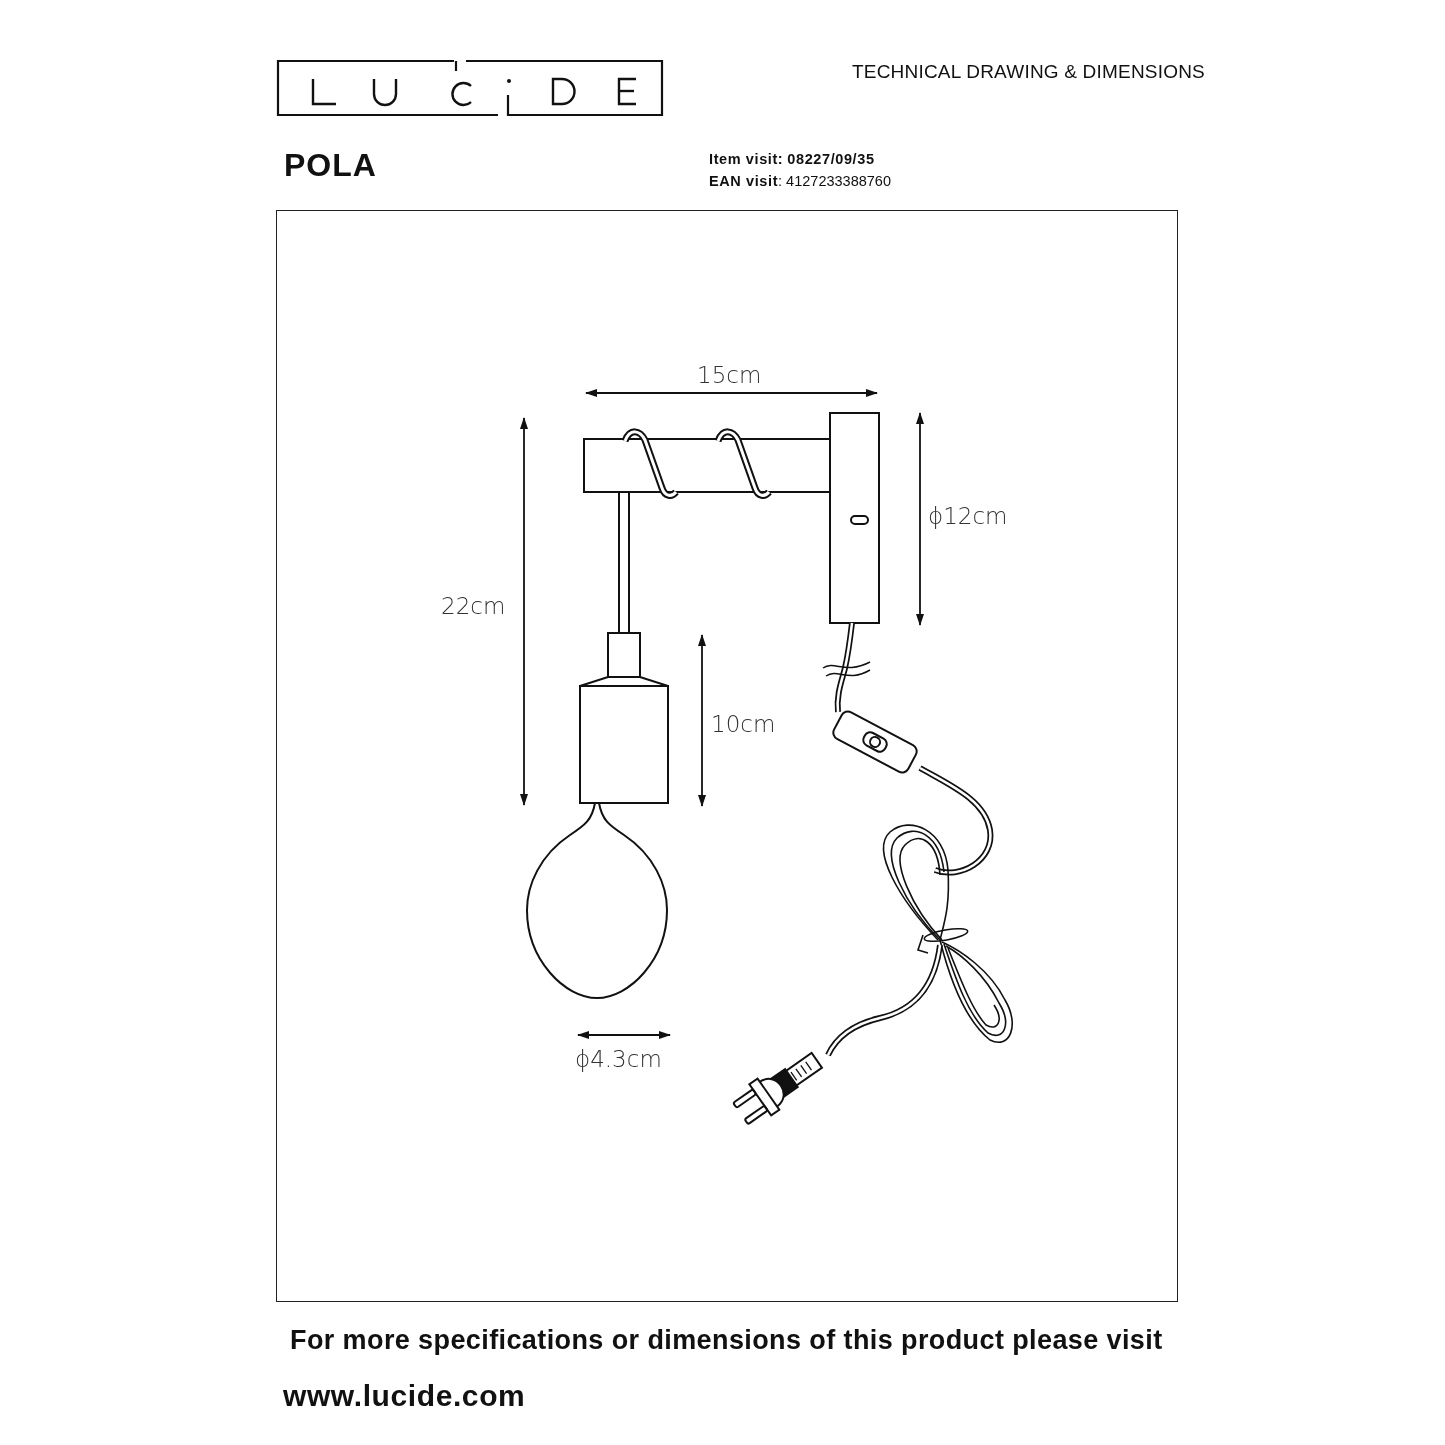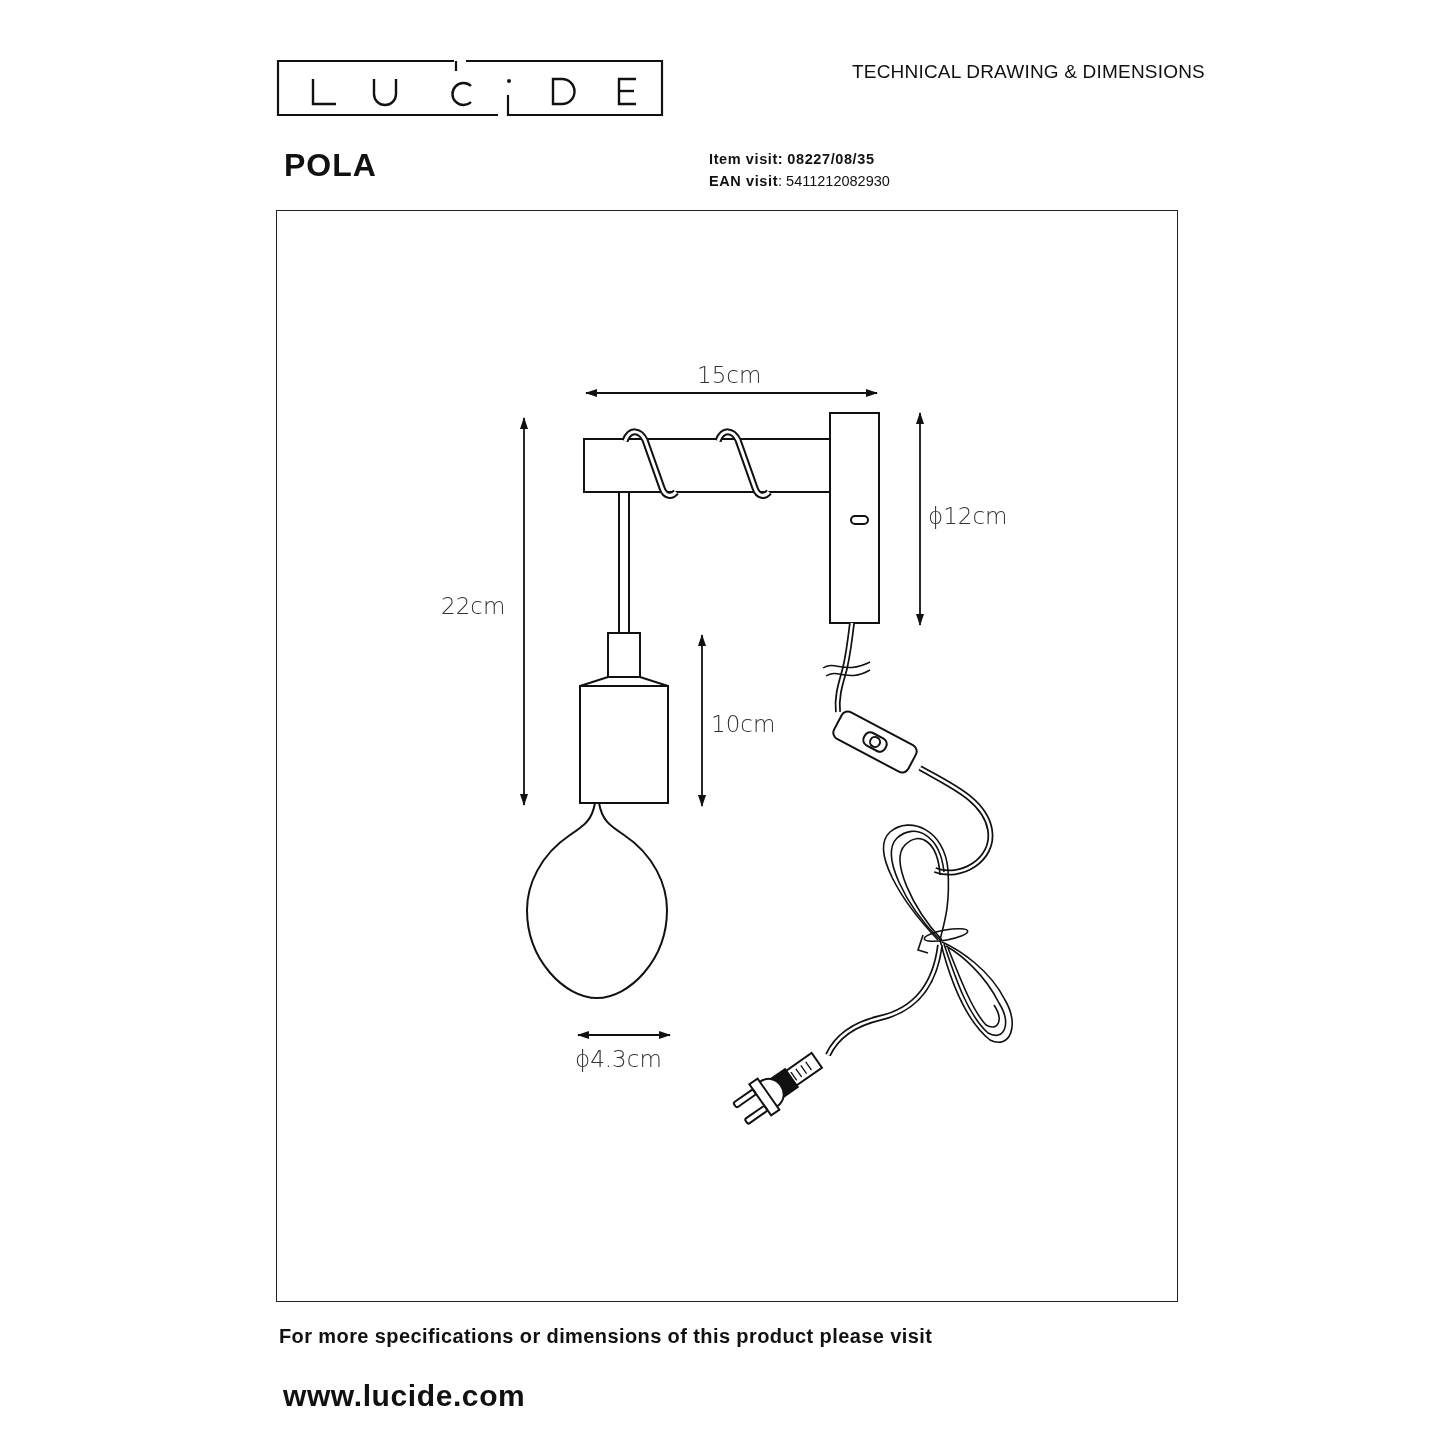--- a/index.html
+++ b/index.html
@@ -5,21 +5,21 @@
   html, body { margin: 0; padding: 0; background: #ffffff; }
   body { width: 1445px; height: 1445px; position: relative; overflow: hidden; font-family: "Liberation Sans", sans-serif; color: #111; }
   .abs { position: absolute; }
   .logo { left: 276px; top: 59px; width: 388px; height: 58px; }
   .header-title { left: 852px; top: 61px; font-size: 19px; letter-spacing: 0.2px; white-space: nowrap; }
   .product-name { left: 284px; top: 147px; font-size: 32px; font-weight: bold; letter-spacing: 1px; }
   .meta { left: 709px; top: 148px; font-size: 14.5px; line-height: 22px; white-space: nowrap; }
   .meta b { font-weight: bold; letter-spacing: 0.6px; }
   .frame { left: 276px; top: 210px; width: 902px; height: 1092px; border: 1.5px solid #222; box-sizing: border-box; }
   .drawing { left: 276px; top: 210px; width: 768px; height: 1092px; }
-  .footer-line1 { left: 279px; top: 1325px; font-size: 20px; font-weight: bold; letter-spacing: 0.4px; white-space: nowrap; }
+  .footer-line1 { left: 290px; top: 1325px; font-size: 27px; font-weight: bold; letter-spacing: 0.4px; white-space: nowrap; }
   .footer-line2 { left: 283px; top: 1350px; font-size: 30px; font-weight: bold; letter-spacing: 0.6px; white-space: nowrap; margin-top: 29px; }
   .dim-label { font-family: "DejaVu Sans", sans-serif; font-weight: 200; fill: #333; }
 </style>
 </head>
 <body>
 
 <div class="abs logo">
   <svg width="388" height="58" viewBox="0 0 388 58">
 
     <polyline points="178,2 2,2 2,56 222,56" fill="none" stroke="#111" stroke-width="2.2"></polyline>
@@ -44,24 +44,24 @@
   
 </div>
 
 <div class="abs header-title">TECHNICAL DRAWING &amp; DIMENSIONS</div>
 
 <div class="abs product-name">POLA</div>
 
 <div class="abs meta">
   <div>
     <b>Item visit:</b>
-    <b>08227/08/35</b>
+    <b>08227/09/35</b>
   </div>
   <div>
-    <b>EAN visit</b><span>: 5411212082930</span>
+    <b>EAN visit</b><span>: 4127233388760</span>
   </div>
 </div>
 
 <div class="abs frame"></div>
 
 <div class="abs drawing">
   <svg width="902" height="1092" viewBox="276 210 902 1092">
     <defs>
       <marker id="arr" viewBox="0 0 12 8" refX="11" refY="4" markerWidth="12" markerHeight="8" orient="auto-start-reverse" markerUnits="userSpaceOnUse">
         <path d="M0,0 L12,4 L0,8 Z" fill="#111"></path>

